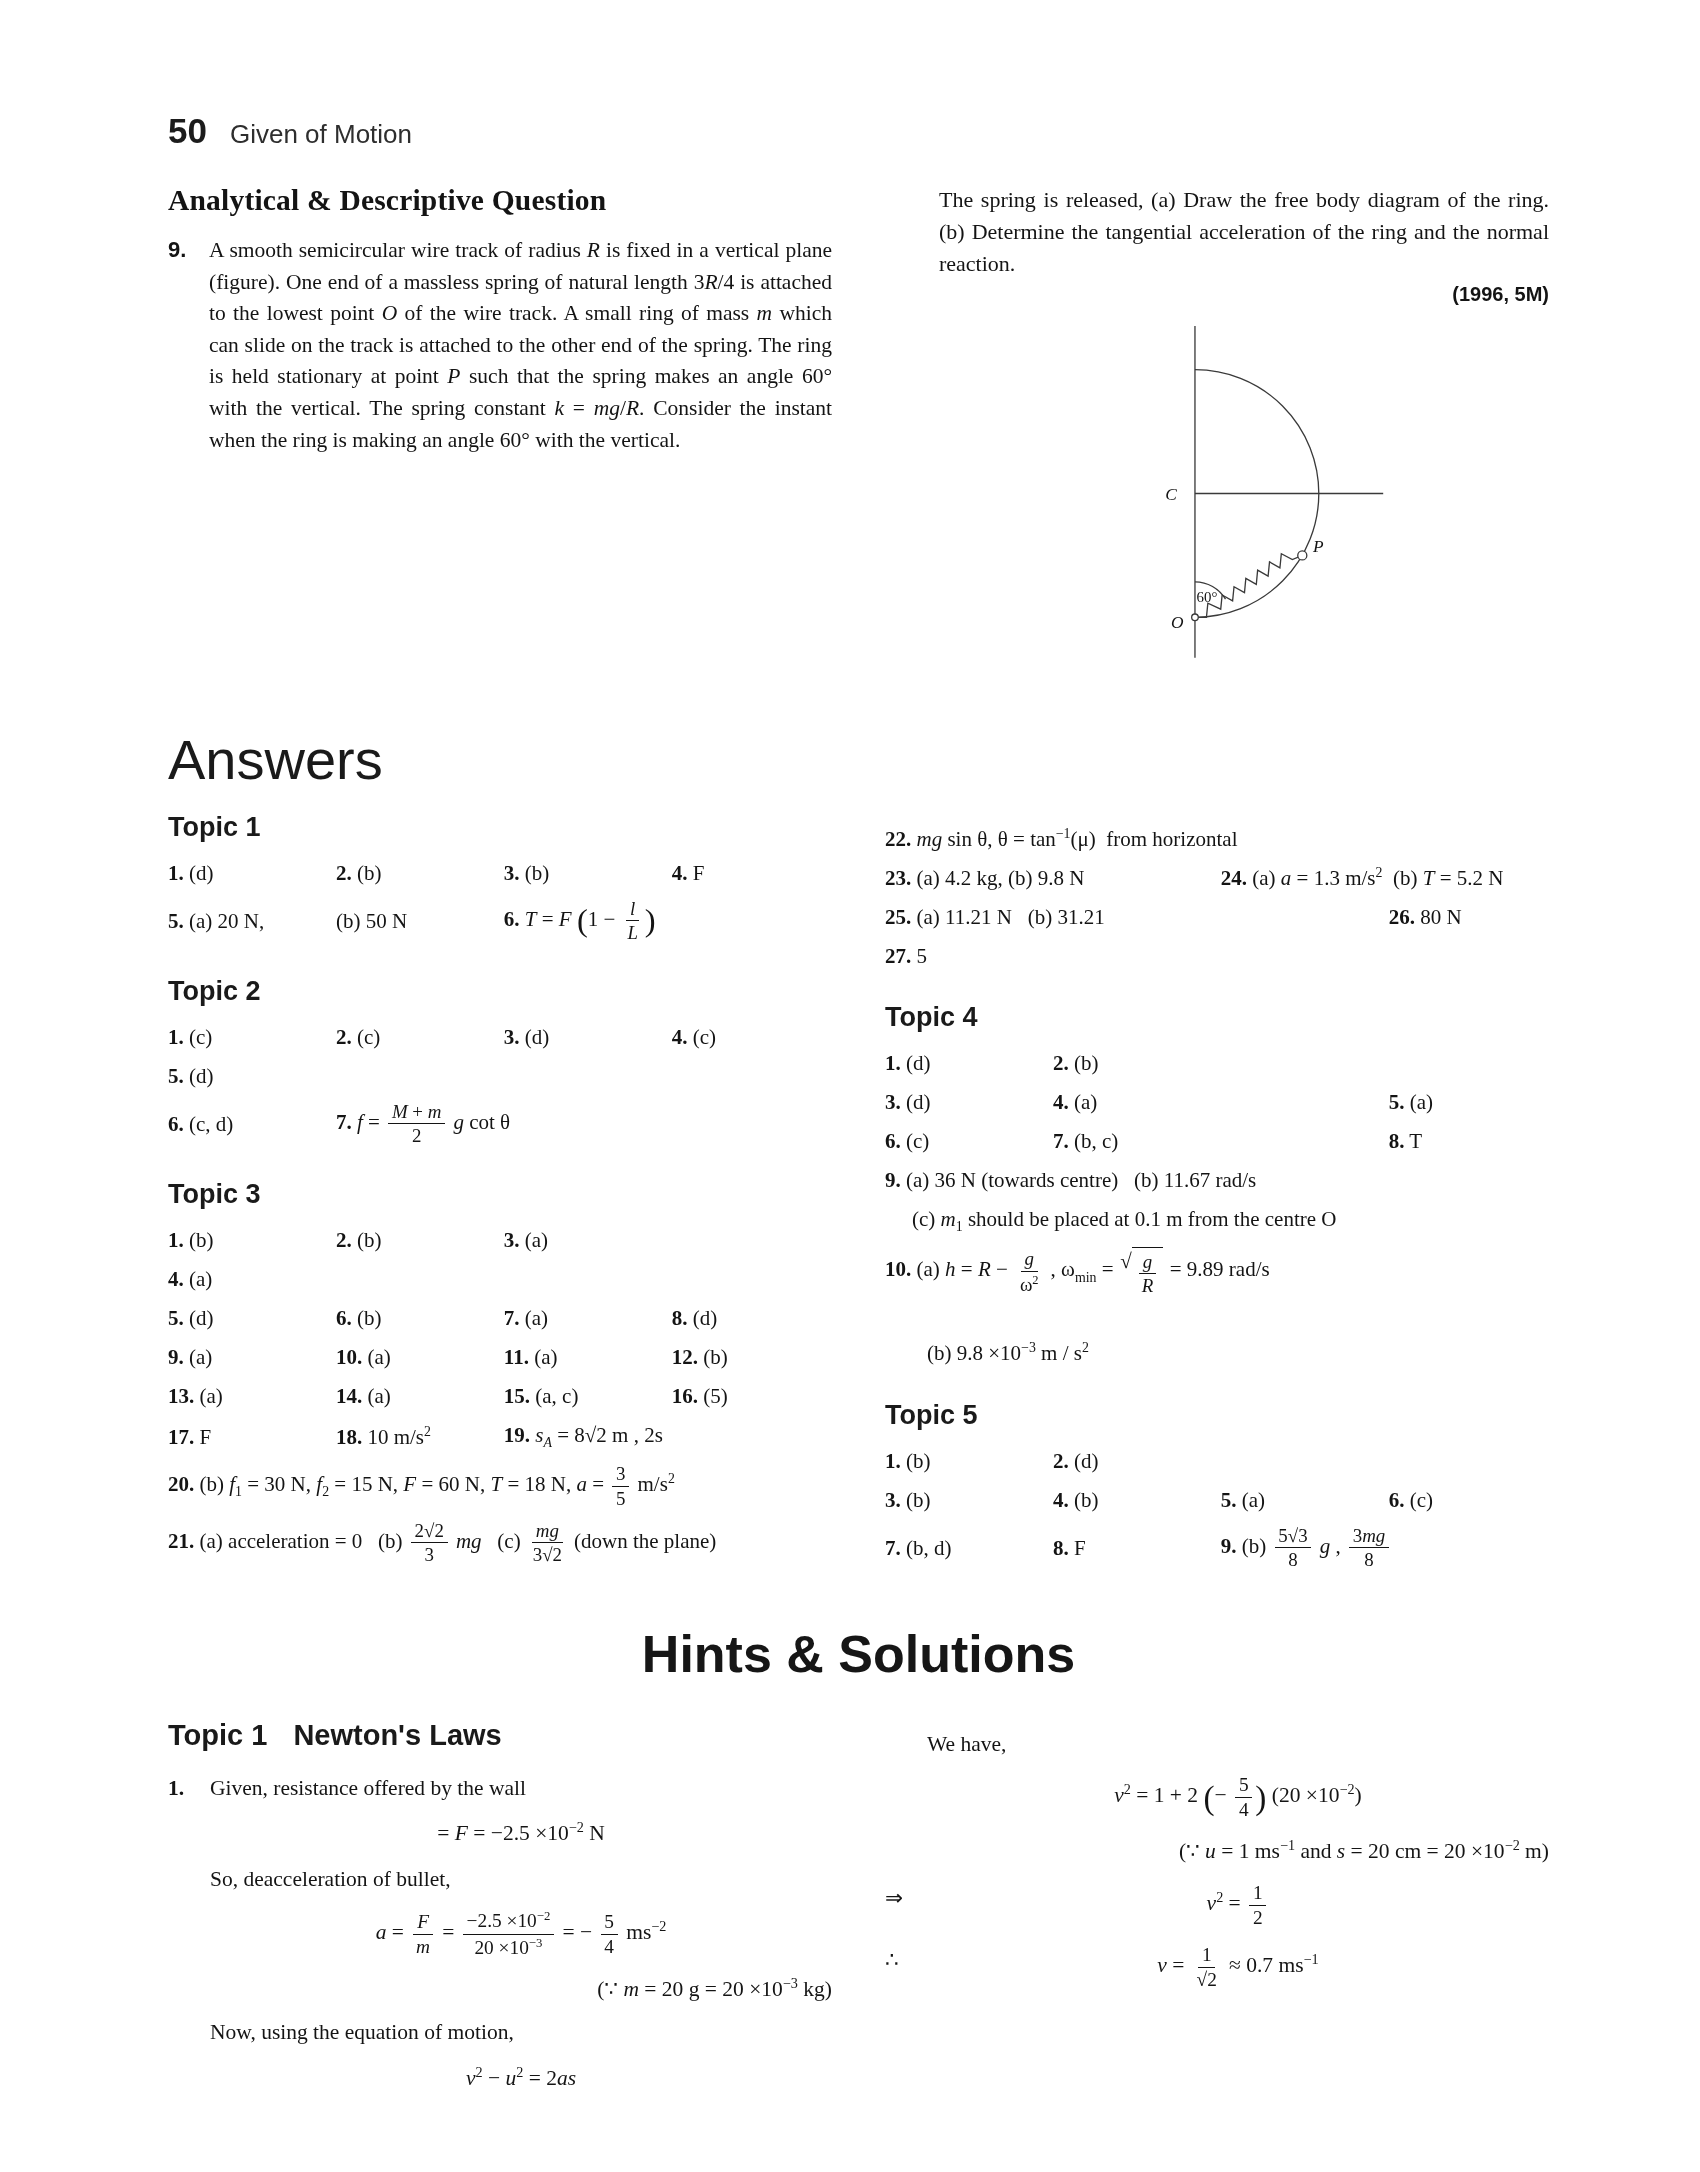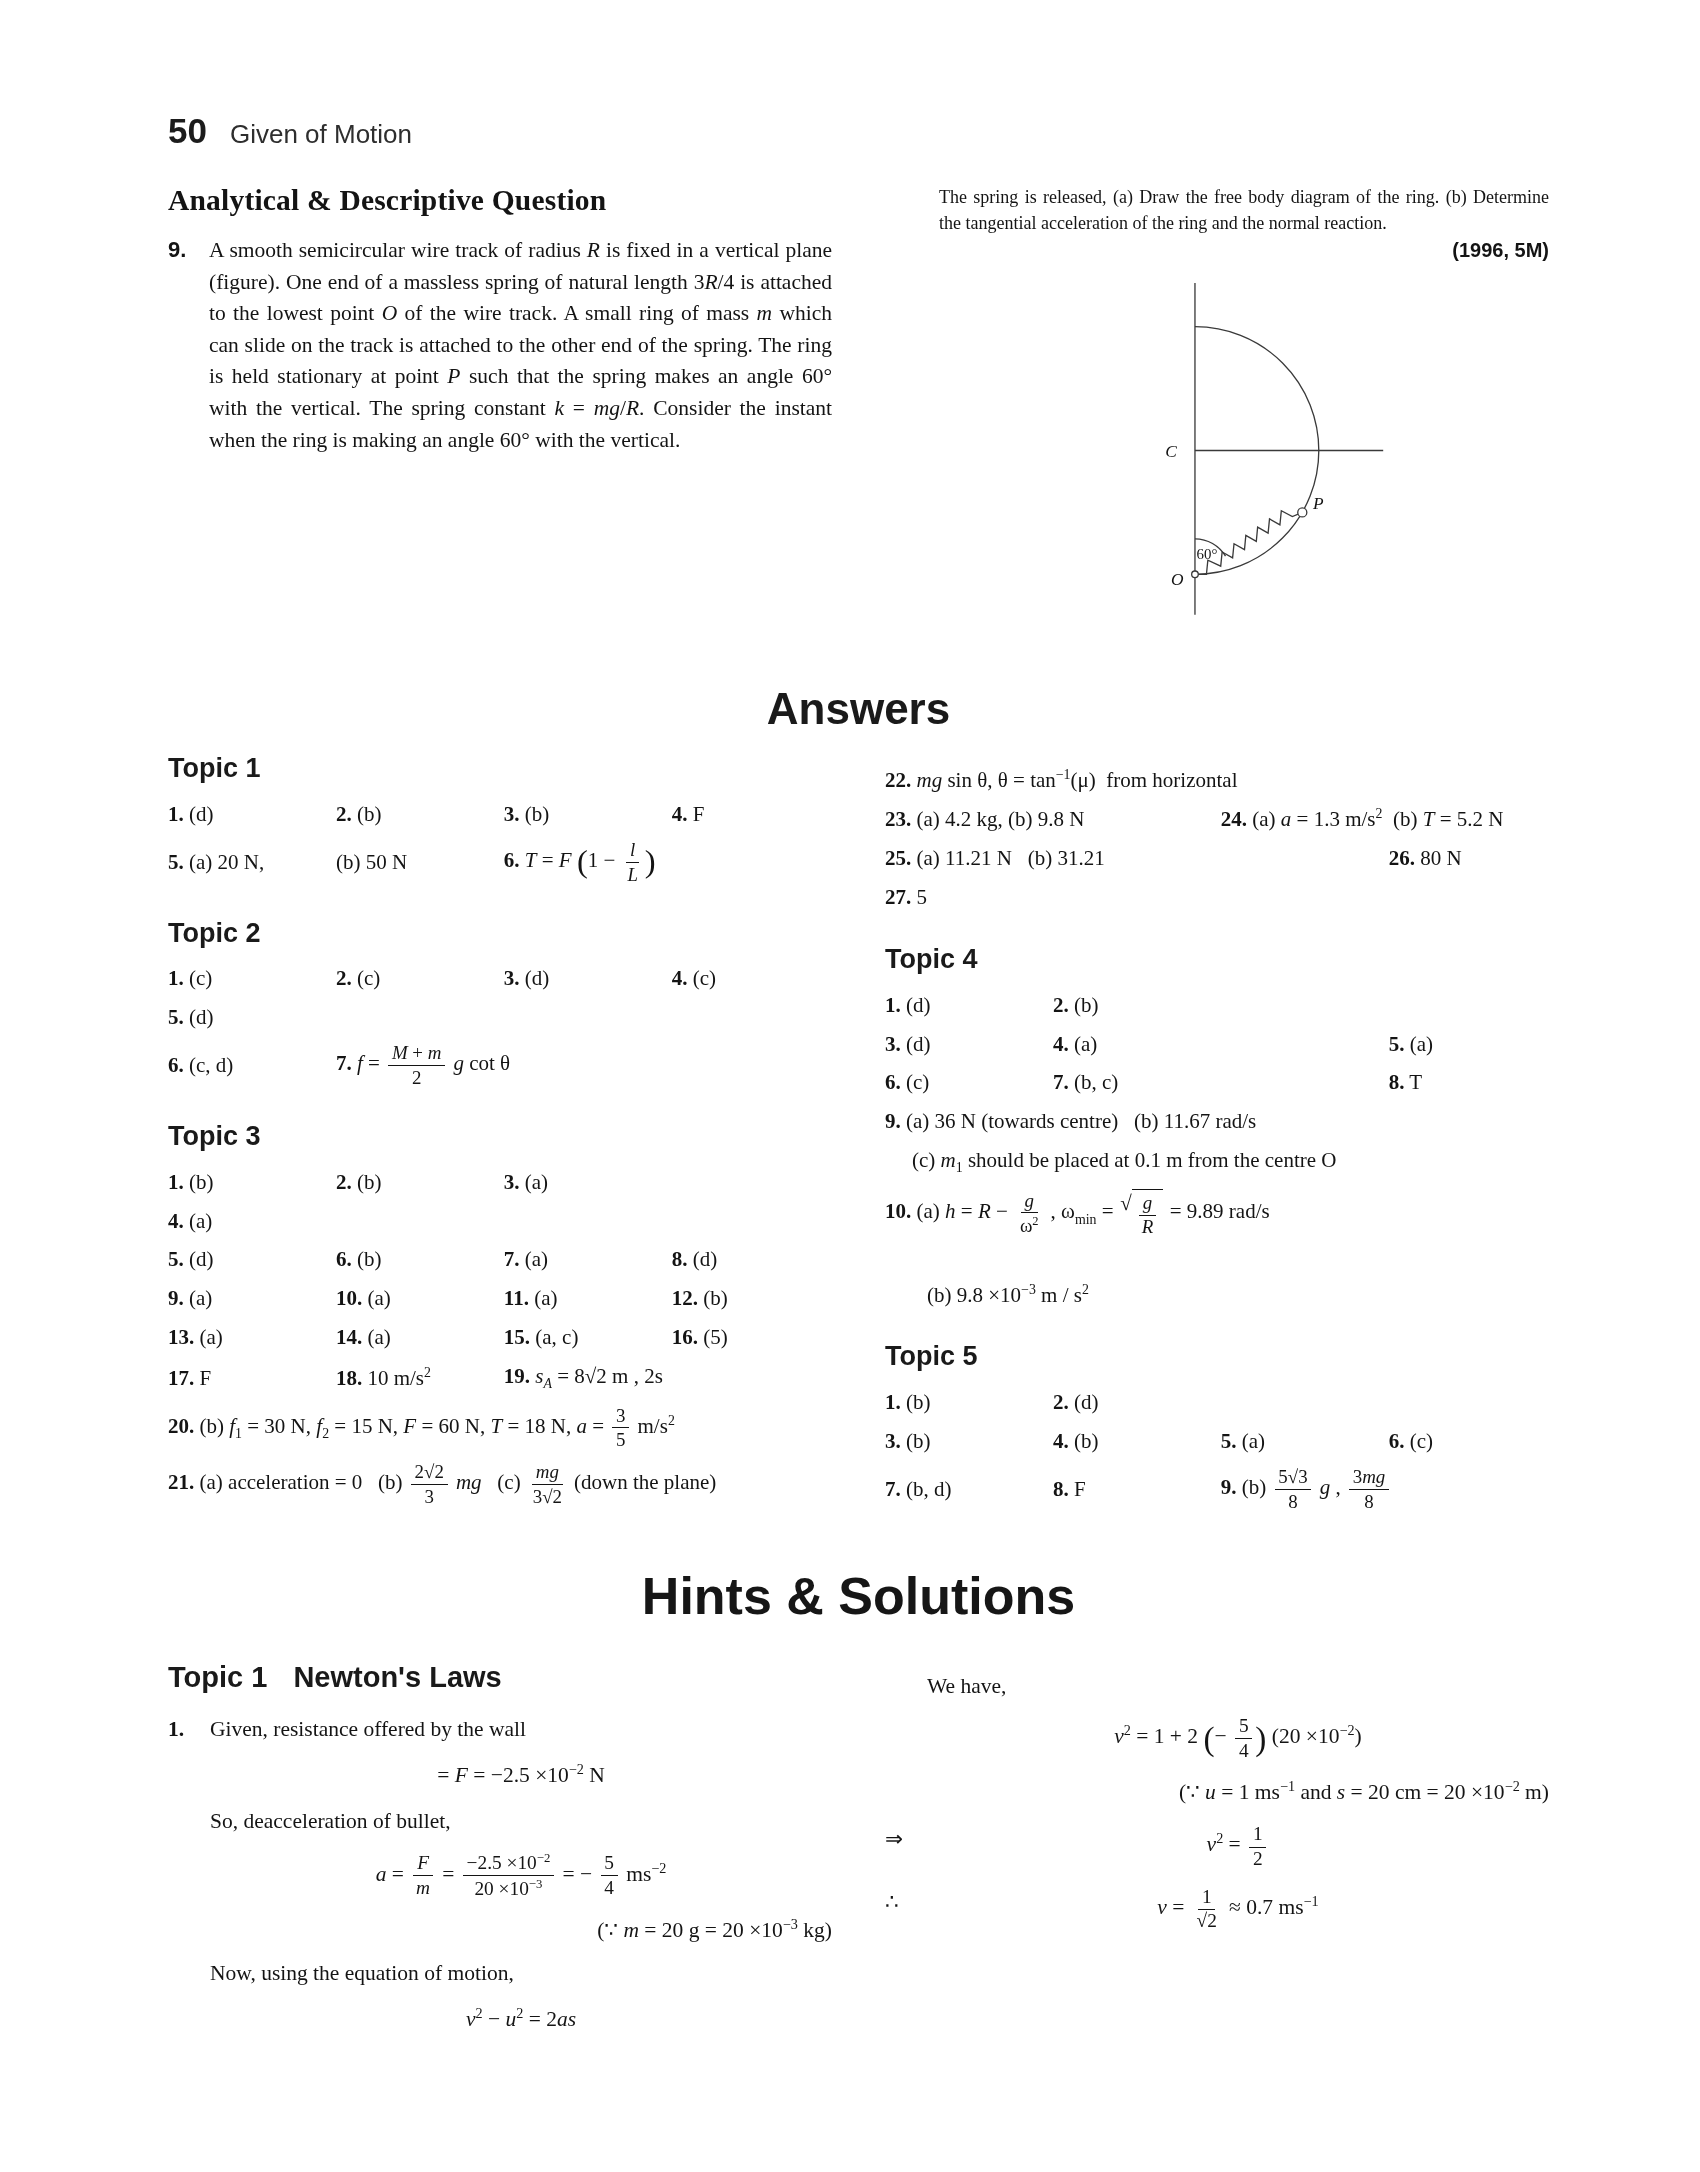--- a/index.html
+++ b/index.html
@@ -15,26 +15,26 @@
   .pg-num { font-size:35px; font-weight:700; color:#1c1c1c; }
   .pg-title { font-size:26px; color:#2e2e2e; }
 
   
   .q-section { display:grid; grid-template-columns:1fr 1fr; column-gap:53px; margin-top:33px; }
   .q-heading { font-family:"Liberation Serif", serif; font-weight:700; font-size:29.5px; margin:0 0 18px; letter-spacing:0.2px; }
   .q-item { display:flex; gap:12px; }
   .q-num { font-weight:700; font-size:22px; font-family:"Liberation Sans", sans-serif; flex:0 0 29px; text-align:left; padding-top:1.5px; }
   .q-body { margin:0; text-align:justify; line-height:1.47; font-size:21.5px; }
   .q-right { padding-left:54px; }
-  .q-cont { margin:0; text-align:justify; line-height:1.45; font-size:18px; }
+  .q-cont { margin:0; text-align:justify; line-height:1.45; font-size:22px; }
   .q-marks { text-align:right; font-family:"Liberation Sans", sans-serif; font-weight:700; font-size:20px; margin-top:3px; }
   .fig { display:flex; justify-content:center; margin-top:10.6px; }
 
   
-  .answers-title { font-family:"Liberation Sans", sans-serif; font-weight:700; font-size:44px; text-align:center; margin:56px 0 19.6px; color:#1a1a1a; }
+  .answers-title { font-family:"Liberation Sans", sans-serif; font-weight:400; font-size:56px; margin:56px 0 19.6px; color:#1a1a1a; }
   .ans-grid { display:grid; grid-template-columns:1fr 1fr; column-gap:53px; font-size:21px; }
   .topic { margin-top:27px; }
   .ans-col > .topic:first-child { margin-top:0; }
   .topic-h { font-family:"Liberation Sans", sans-serif; font-weight:700; font-size:27px; margin:0 0 10.6px; color:#1a1a1a; }
   .rows { }
   .arow { display:grid; grid-template-columns:repeat(4,1fr); column-gap:7.6px; padding:5.3px 0; align-items:center; }
   .acell { line-height:1.35; white-space:nowrap; }
   .acell b { font-weight:700; }
   .acell.ind { padding-left:27px; white-space:normal; }
   .acell.ind2 { padding-left:42px;margin-top:32px; }

